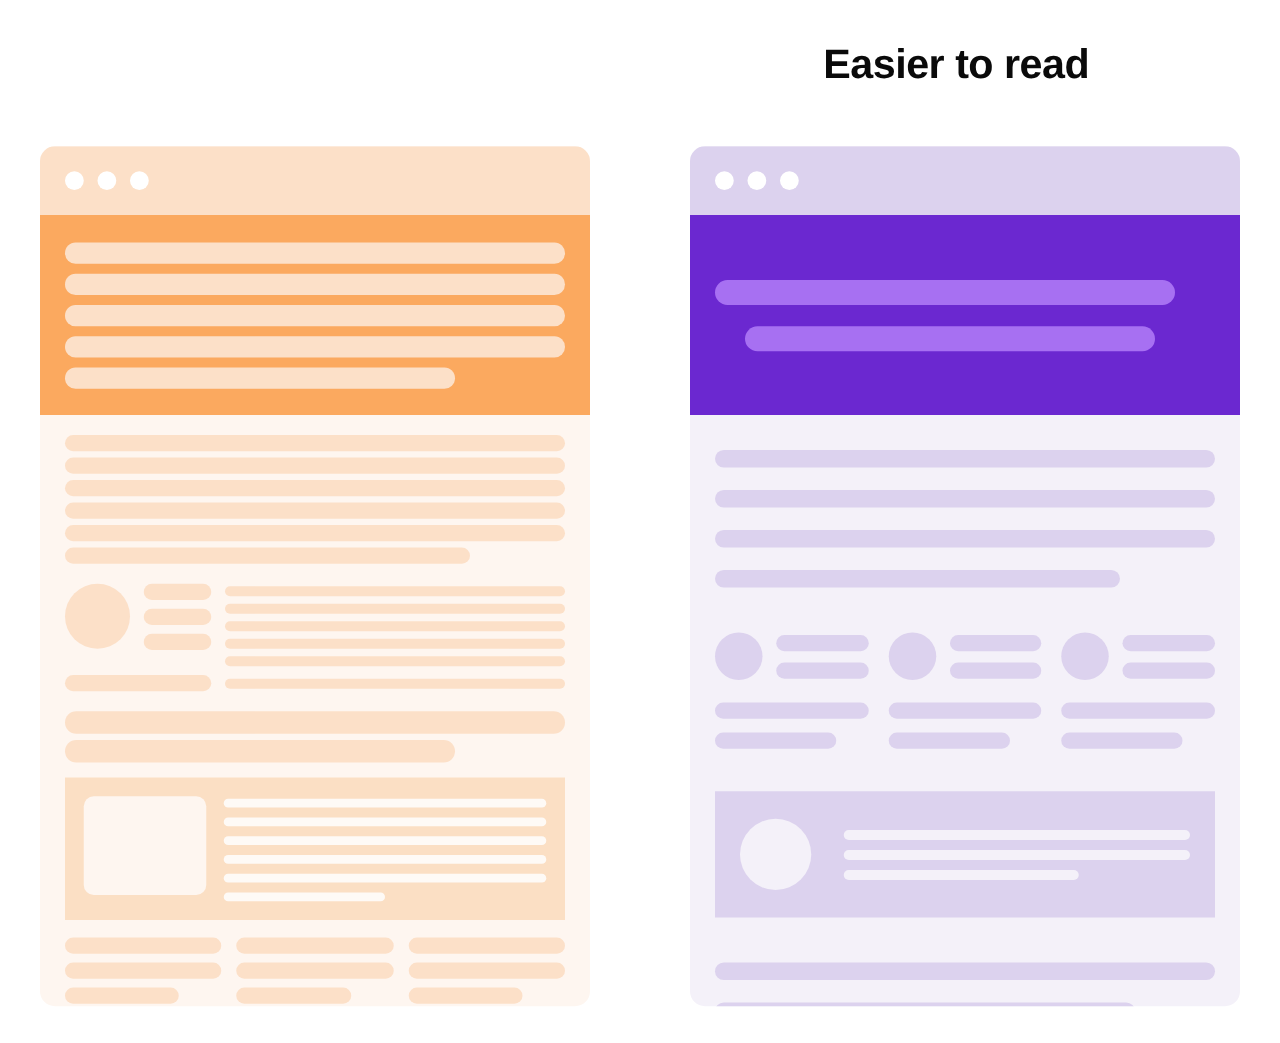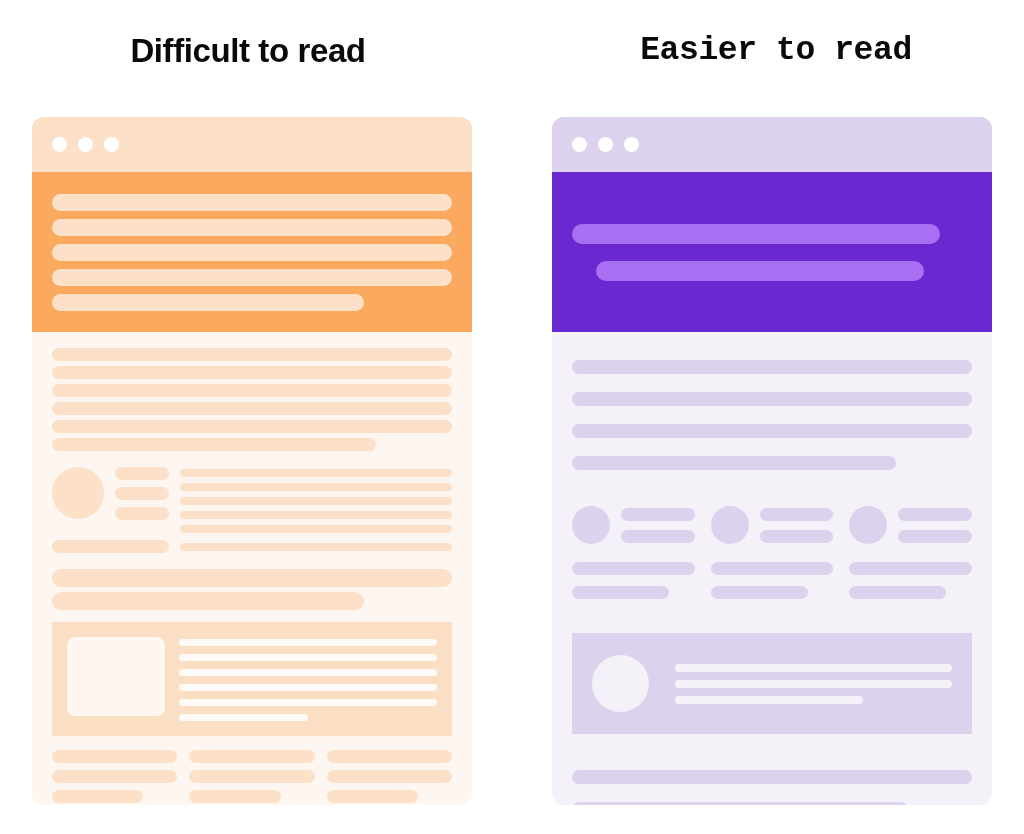--- a/index.html
+++ b/index.html
@@ -24,21 +24,21 @@
     position: absolute;
     top: 32px;
     font-size: 33px;
     font-weight: bold;
     color: #0A0A0A;
     letter-spacing: -0.4px;
     text-align: center;
     white-space: nowrap;
   }
   .heading-left  { left: 0;    width: 496px; }
-  .heading-right { left: 528px; width: 496px; font-family: Liberation Mono, monospace; }
+  .heading-right { left: 517px; width: 496px; }
 
   
   .card {
     position: absolute;
     top: 117px;
     width: 440px;
     height: 688px;
     border-radius: 12px;
     overflow: hidden;
     display: flex;
@@ -250,21 +250,20 @@
   .panel-right-lines .wline { height: 8px; border-radius: 4px; background: #F4F1F9; }
 
   .tail-bars { display: flex; flex-direction: column; gap: 18px; margin-top: 36px; }
   .tail-bars .bar { height: 14px; border-radius: 7px; }
 </style>
 </head>
 <body>
 
 <div class="page">
 
-  <div class="heading heading-left">Difficult to read</div>
 
   <div class="heading heading-right">Easier to read</div>
 
   <div class="card card-left">
 
     <div class="titlebar titlebar-left">
       <span class="dot"></span>
       <span class="dot"></span>
       <span class="dot"></span>
     </div>

